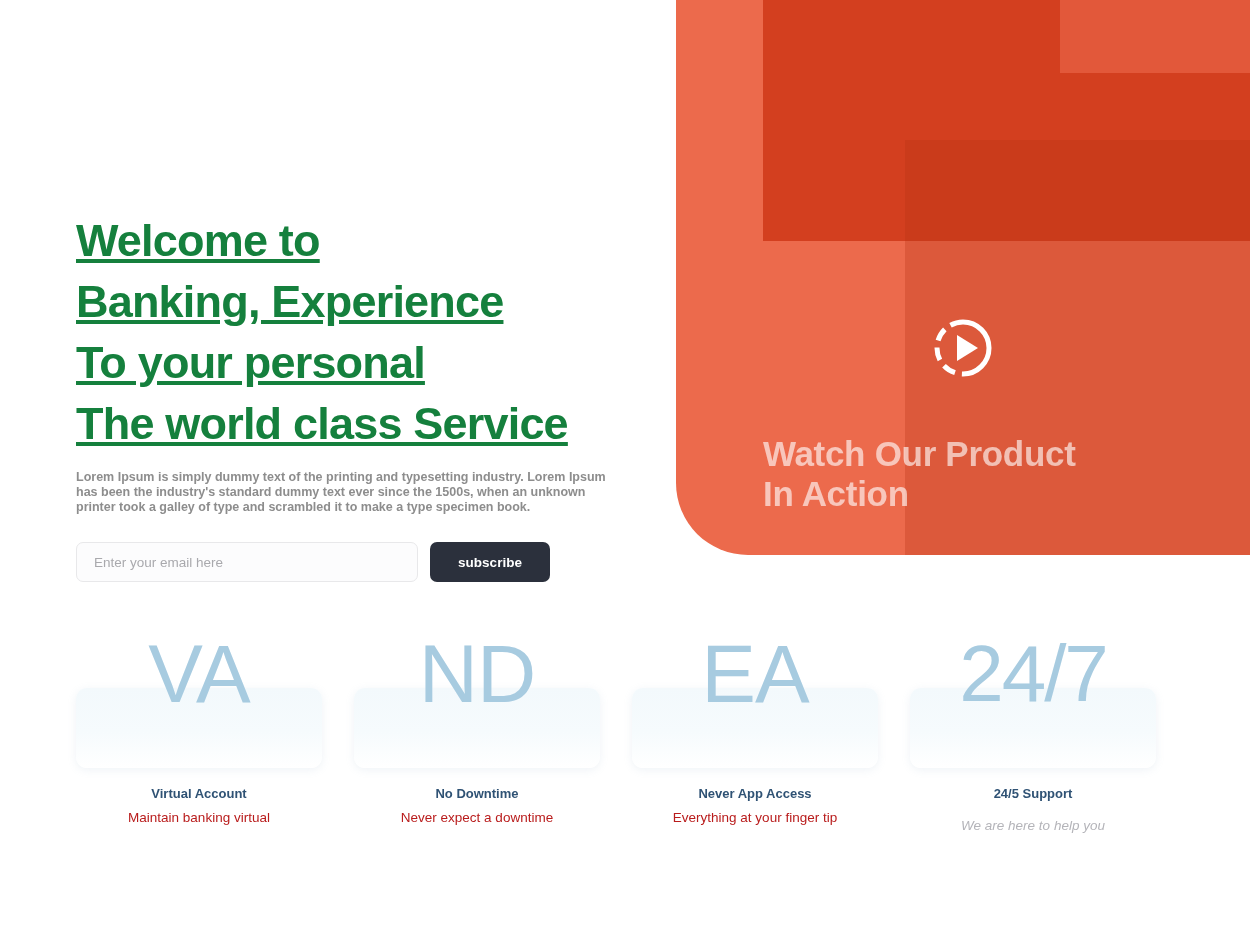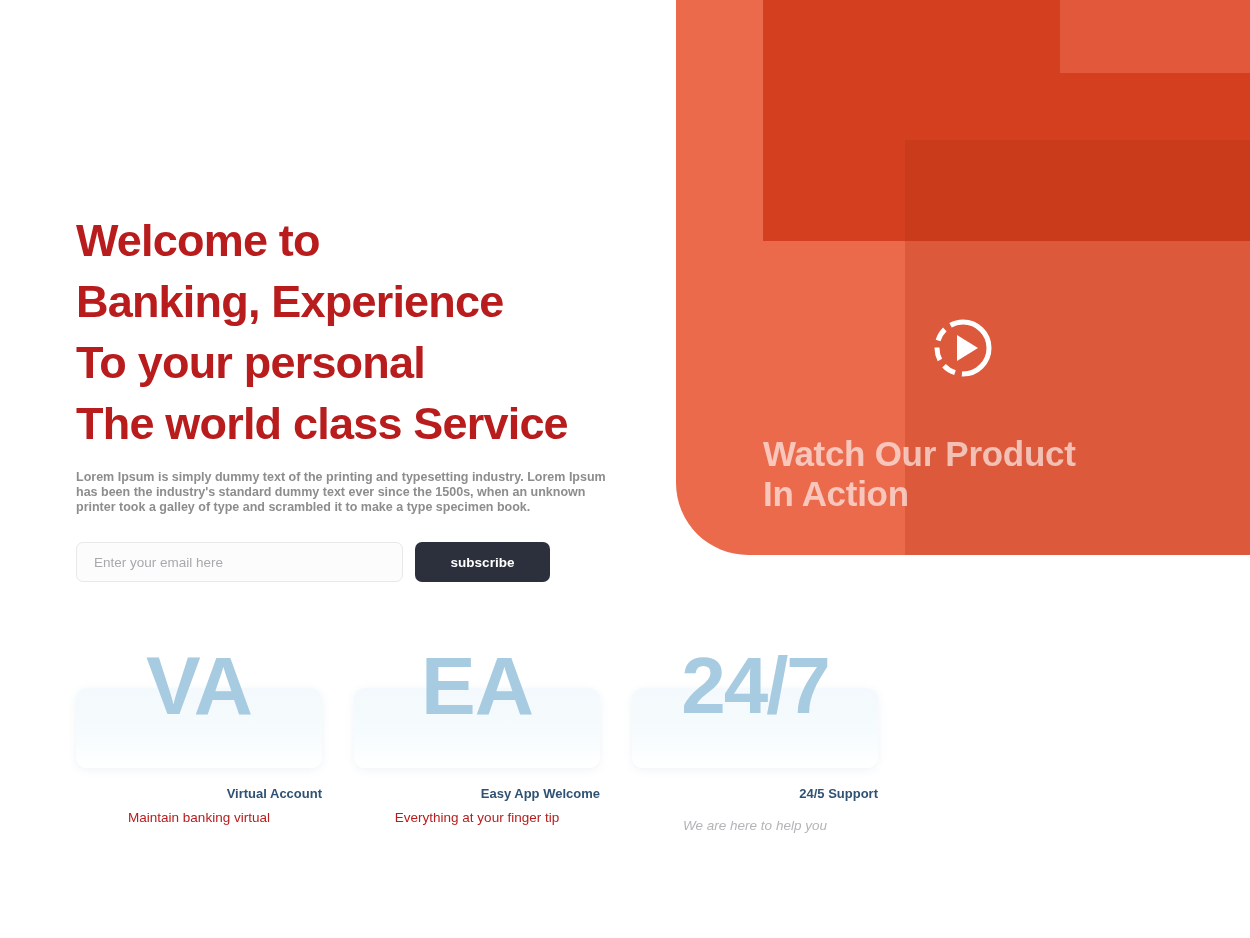--- a/index.html
+++ b/index.html
@@ -89,22 +89,23 @@
     position: absolute;
     left: 76px;
     top: 210px;
     width: 600px;
   }
 
   .hero-heading {
     font-size: 45px;
     line-height: 61px;
     font-weight: bold;
-    color: #b91c1c;
+    color: #15803d;
     letter-spacing: -0.8px;
+    text-decoration: underline;
   }
   .hero-heading span { display: block; }
 
   .hero-body {
     margin-top: 16px;
     width: 530px;
     font-size: 12.5px;
     line-height: 15px;
     font-weight: bold;
     color: #8d8d8d;
@@ -127,21 +128,21 @@
     padding: 0 17px;
     font-size: 13.5px;
     color: #3b3b3b;
     font-family: "Liberation Sans", sans-serif;
     outline: none;
   }
   .email-input::placeholder { color: #a9a9ad; }
 
   .subscribe-btn {
     margin-left: 12px;
-    width: 135px;
+    width: 120px;
     height: 40px;
     border: none;
     border-radius: 7px;
     background: #2b303c;
     color: #ffffff;
     font-size: 13.5px;
     font-weight: bold;
     font-family: "Liberation Sans", sans-serif;
     cursor: pointer;
   }
@@ -172,30 +173,29 @@
   }
 
   .feature-initials {
     position: absolute;
     left: 0;
     right: 0;
     top: -55px;
     text-align: center;
     font-size: 82px;
     line-height: 82px;
-    font-weight: bold;
+    font-weight: normal;
     color: #a7cbe0;
     letter-spacing: -1px;
     pointer-events: none;
-    margin-top: 12px;
   }
 
   .feature-title {
     margin-top: 18px;
-    text-align: right;
+    text-align: center;
     font-size: 13px;
     font-weight: bold;
     color: #2f5274;
   }
 
   .feature-sub {
     margin-top: 9px;
     text-align: center;
     font-size: 13.5px;
     color: #b91c1c;
@@ -251,26 +251,33 @@
   <div class="features">
 
     <div class="feature f1">
       <div class="feature-card">
         <div class="feature-initials">VA</div>
       </div>
       <div class="feature-title">Virtual Account</div>
       <div class="feature-sub">Maintain banking virtual</div>
     </div>
 
+    <div class="feature f2">
+      <div class="feature-card">
+        <div class="feature-initials">ND</div>
+      </div>
+      <div class="feature-title">No Downtime</div>
+      <div class="feature-sub">Never expect a downtime</div>
+    </div>
 
     <div class="feature f3">
       <div class="feature-card">
         <div class="feature-initials">EA</div>
       </div>
-      <div class="feature-title">Easy App Welcome</div>
+      <div class="feature-title">Never App Access</div>
       <div class="feature-sub">Everything at your finger tip</div>
     </div>
 
     <div class="feature f4">
       <div class="feature-card">
         <div class="feature-initials">24/7</div>
       </div>
       <div class="feature-title">24/5 Support</div>
       <div class="feature-sub">We are here to help you</div>
     </div>

